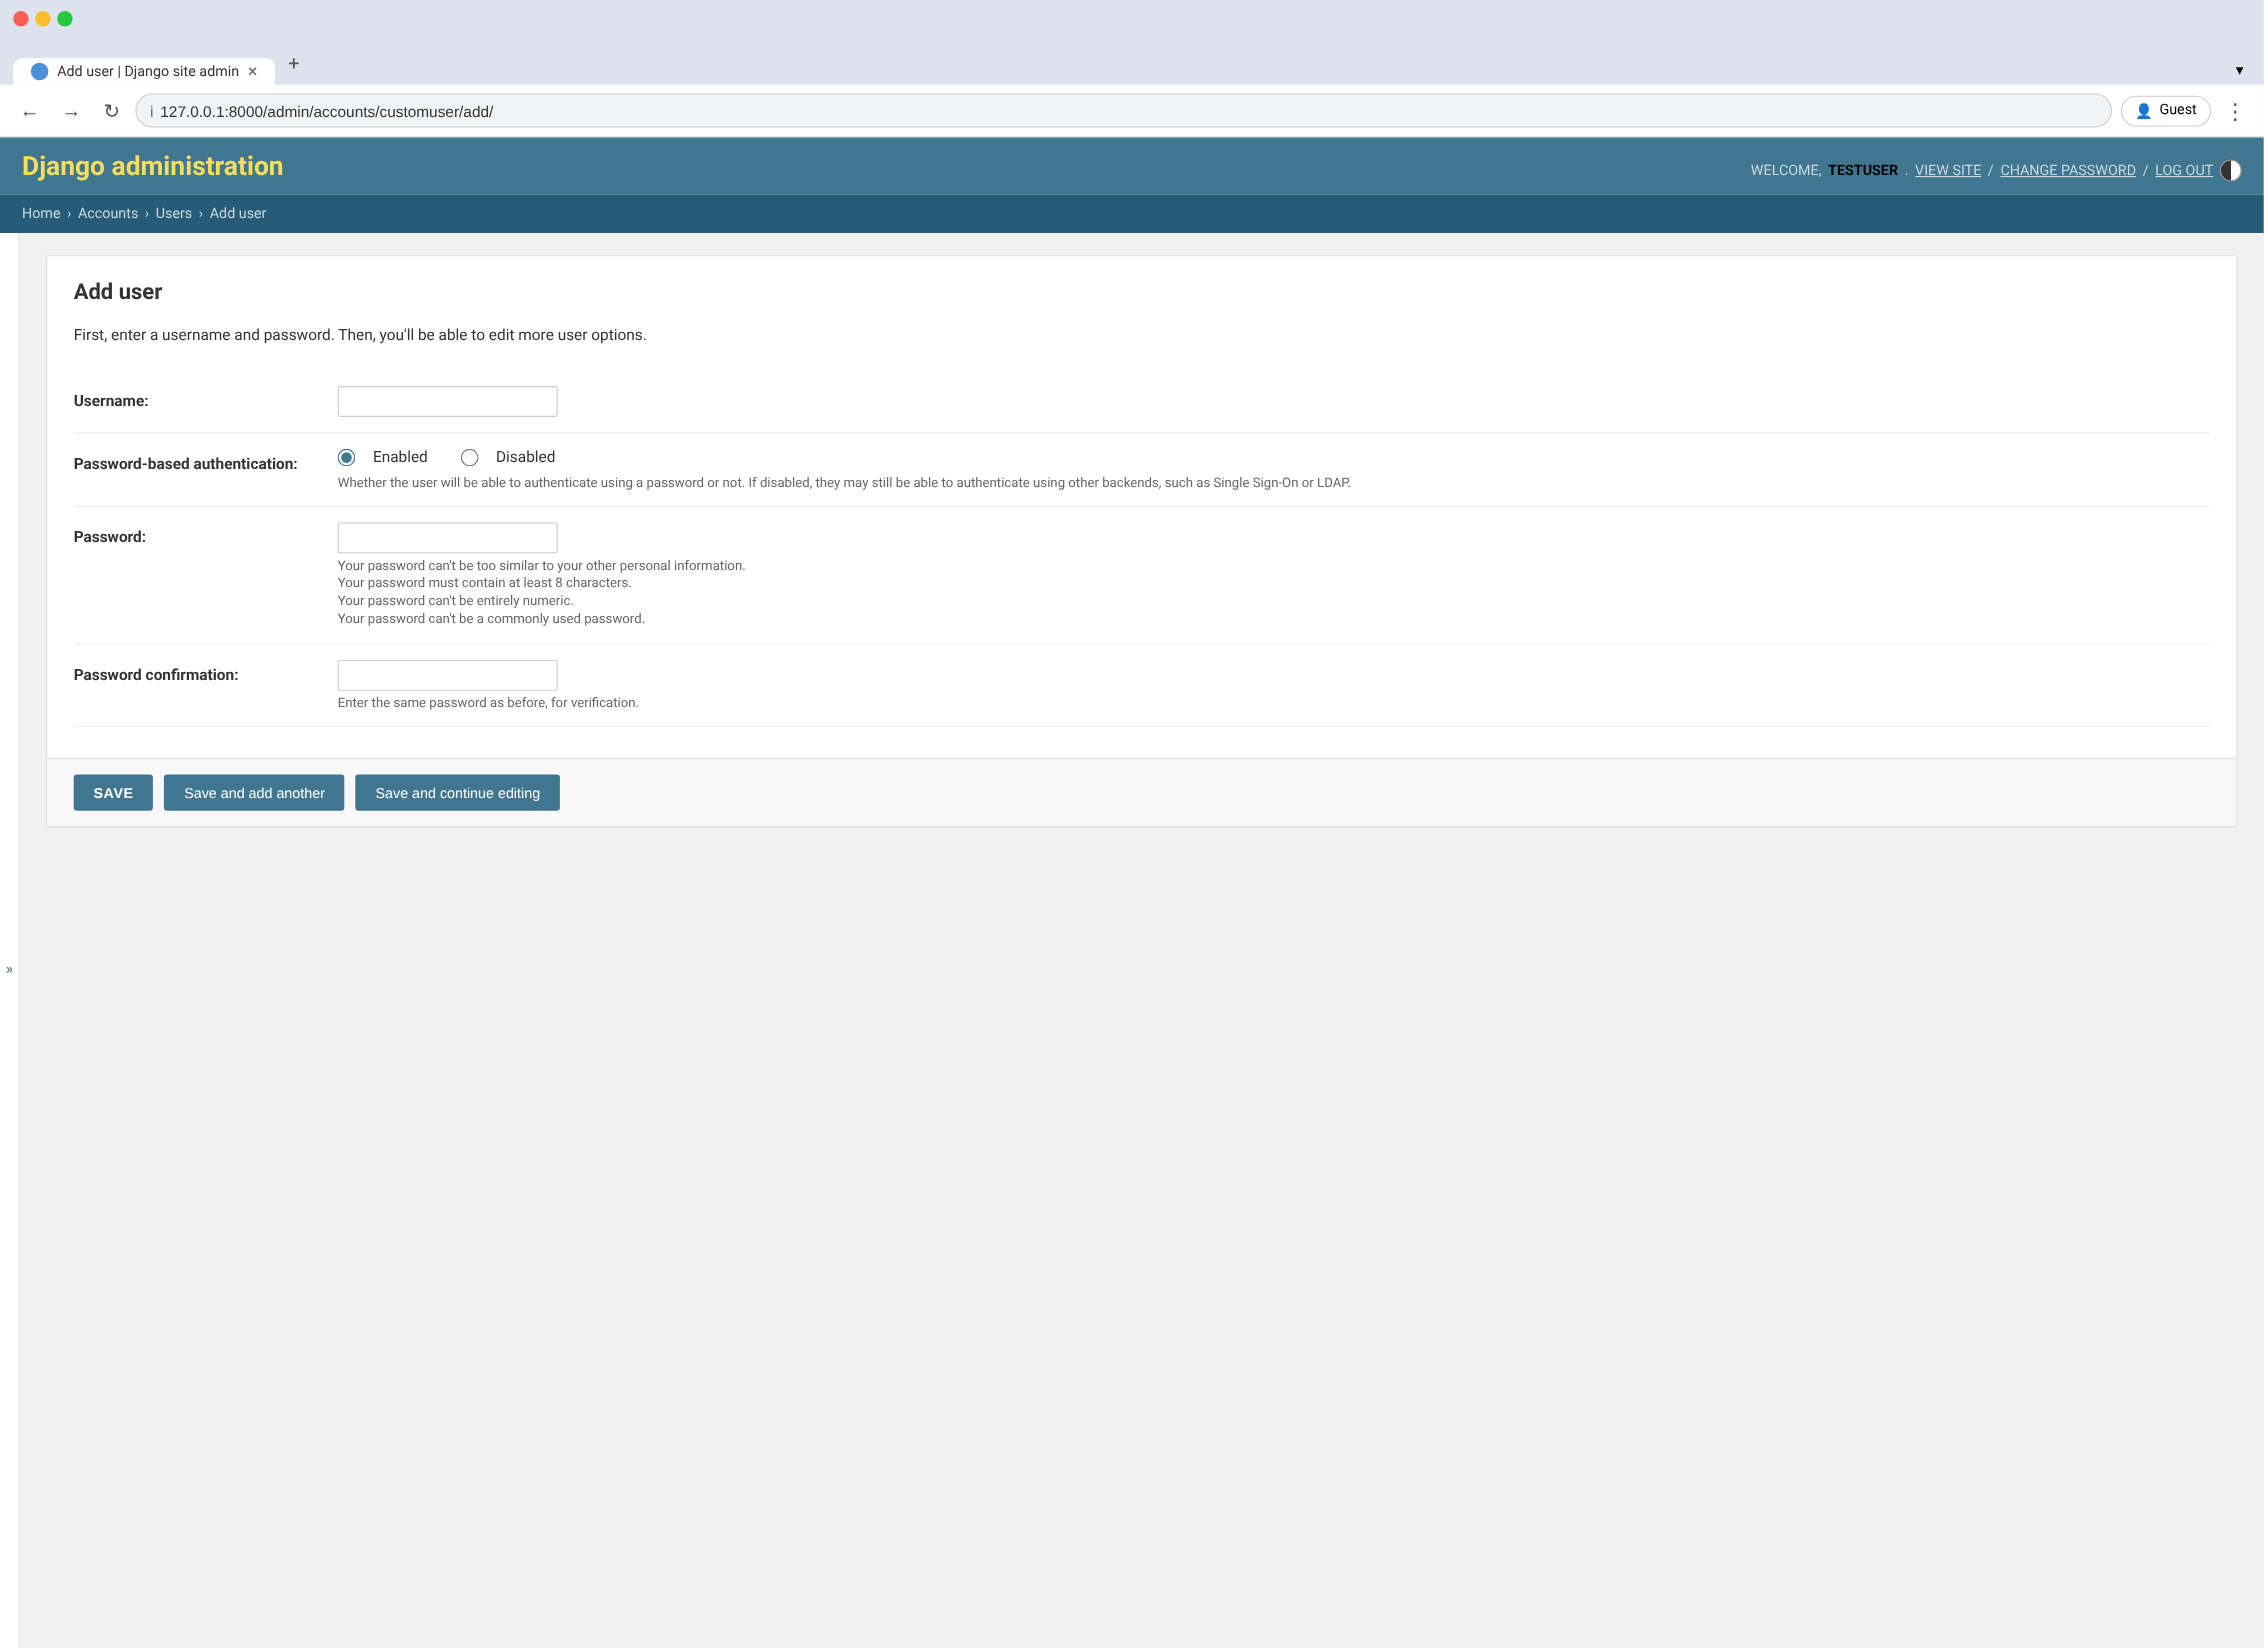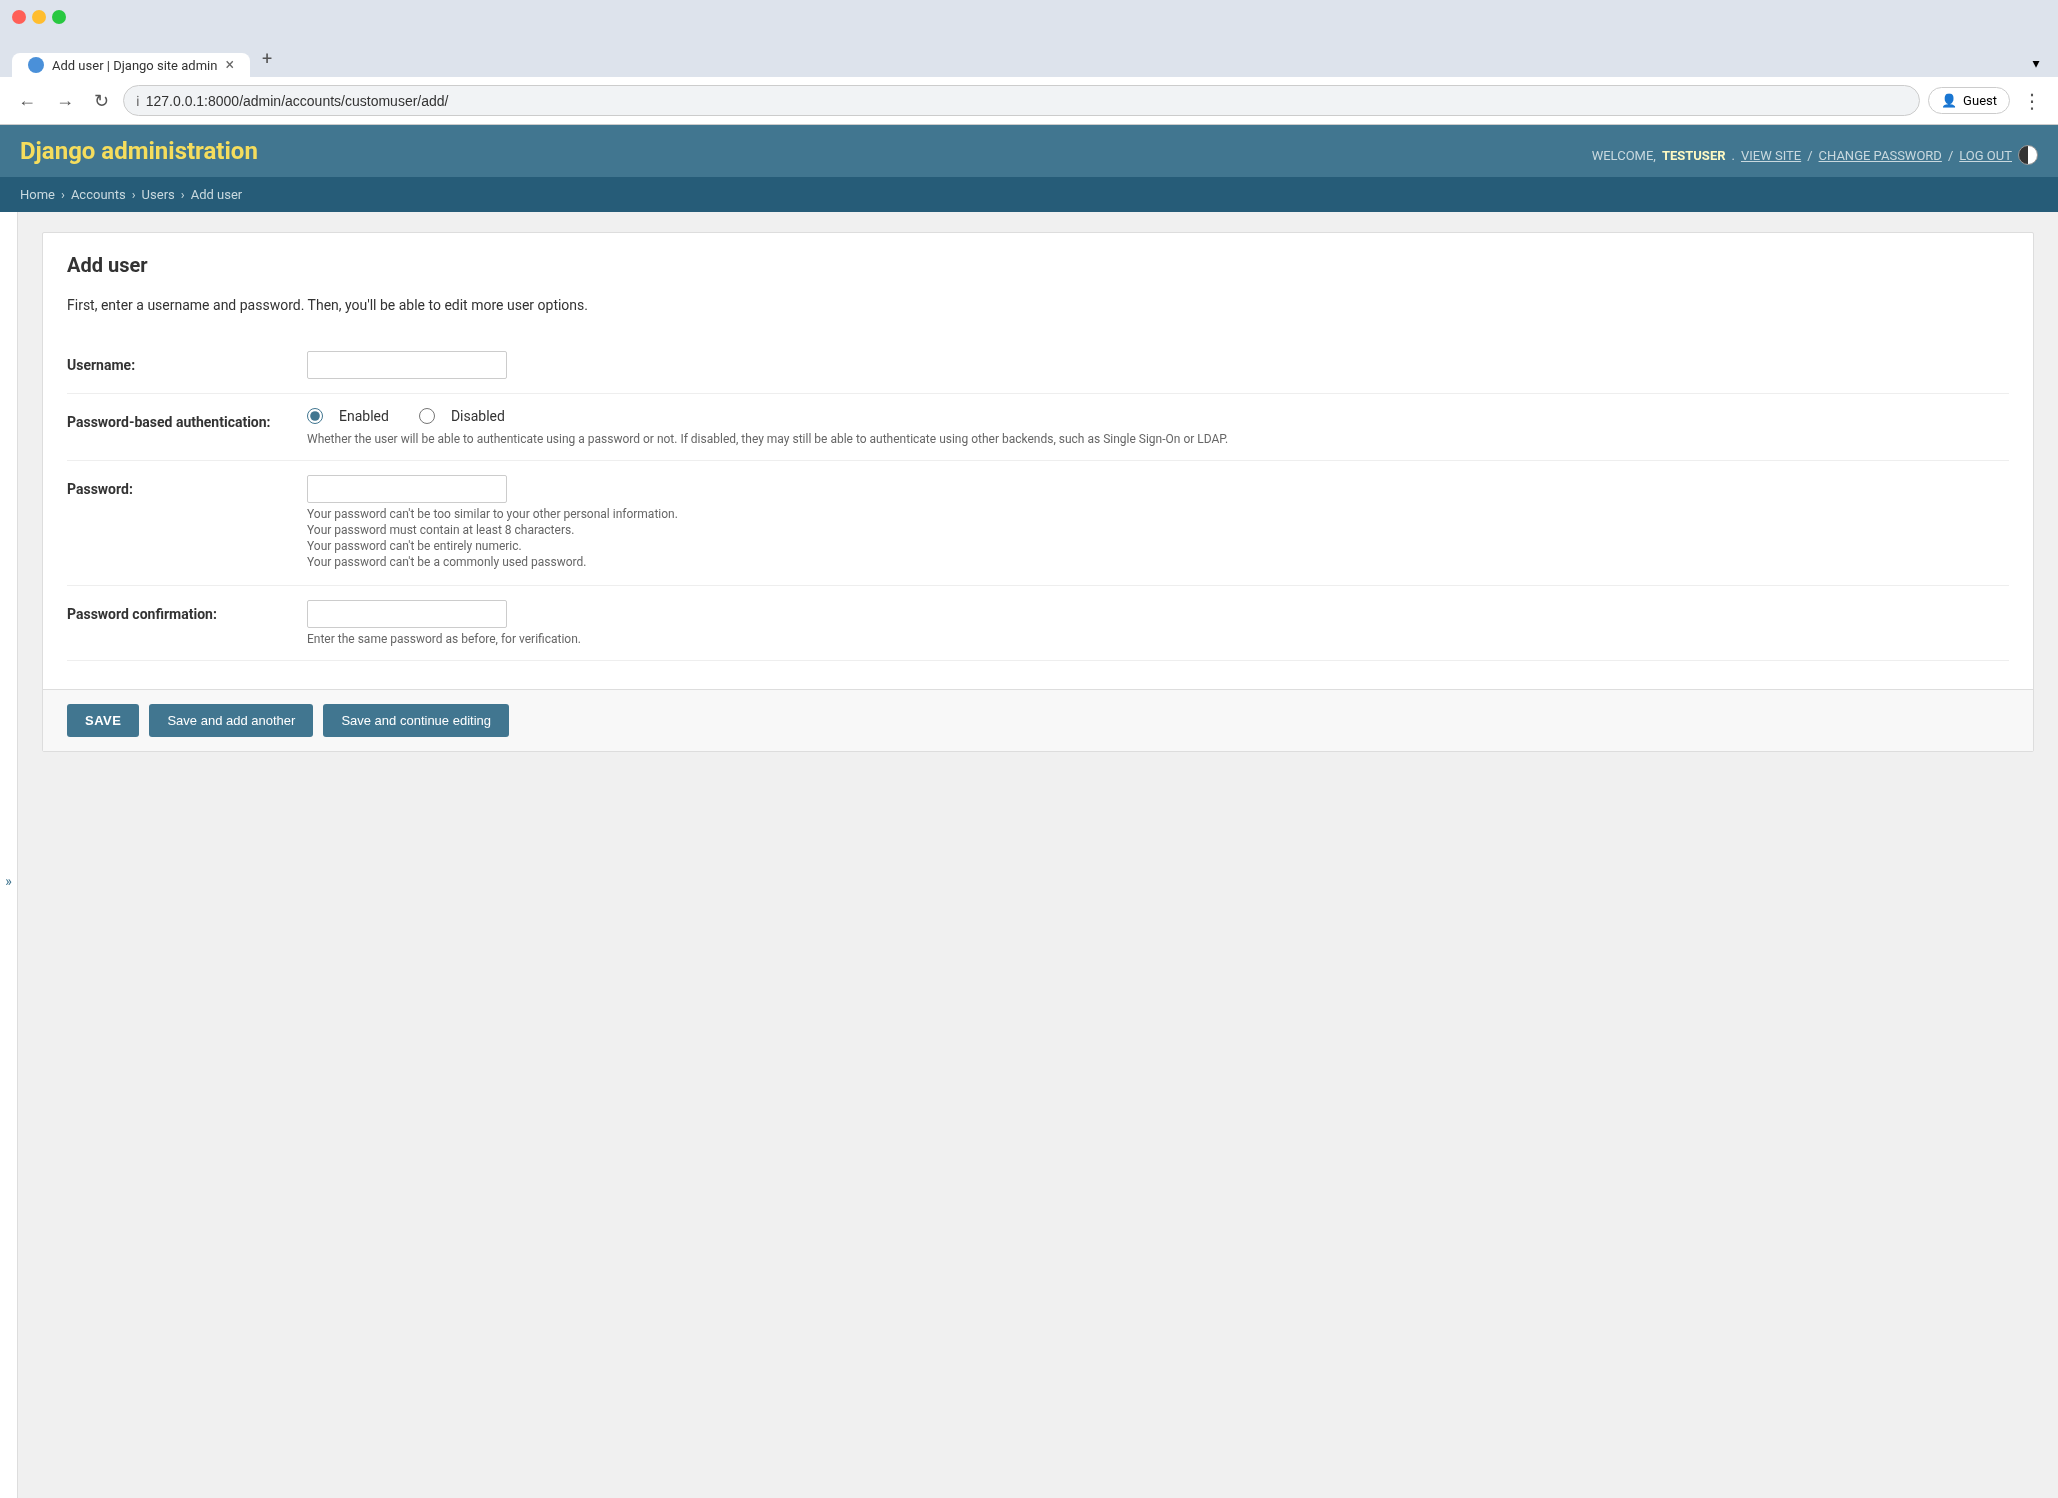--- a/index.html
+++ b/index.html
@@ -25,21 +25,21 @@
     .browser-address-bar .info-icon { color: #666; font-size: 14px; }
     .browser-address-bar input { background: none; border: none; outline: none; flex: 1; font-size: 14px; color: #333; }
     .browser-profile { border: 1px solid #ccc; border-radius: 20px; padding: 5px 12px; display: flex; align-items: center; gap: 6px; cursor: pointer; font-size: 13px; }
     .browser-menu { font-size: 20px; color: #555; cursor: pointer; padding: 2px 4px; }
 
     
     .django-header { background: #417690; padding: 12px 20px; display: flex; align-items: flex-end; justify-content: space-between; }
     .django-title { color: #f5dd5d; font-size: 24px; font-weight: bold; }
     .django-user-info { color: #c9d9df; font-size: 13px; display: flex; align-items: center; gap: 6px; }
     .django-user-info a { color: #c9d9df; text-decoration: underline; cursor: pointer; }
-    .django-user-info strong { color: #fef9c3; }
+    .django-user-info strong { color: #000000; }
     .theme-toggle { width: 20px; height: 20px; border-radius: 50%; background: linear-gradient(to right, #333 50%, white 50%); border: 1px solid #999; cursor: pointer; flex-shrink: 0; }
 
     
     .breadcrumb-bar { background: #265c78; padding: 10px 20px; }
     .breadcrumb { color: #c9d9df; font-size: 13px; display: flex; align-items: center; gap: 6px; }
     .breadcrumb a { color: #c9d9df; text-decoration: none; }
     .breadcrumb .sep { color: #c9d9df; }
 
     
     .page-layout { display: flex; min-height: calc(100vh - 160px); background: #f0f0f0; }

